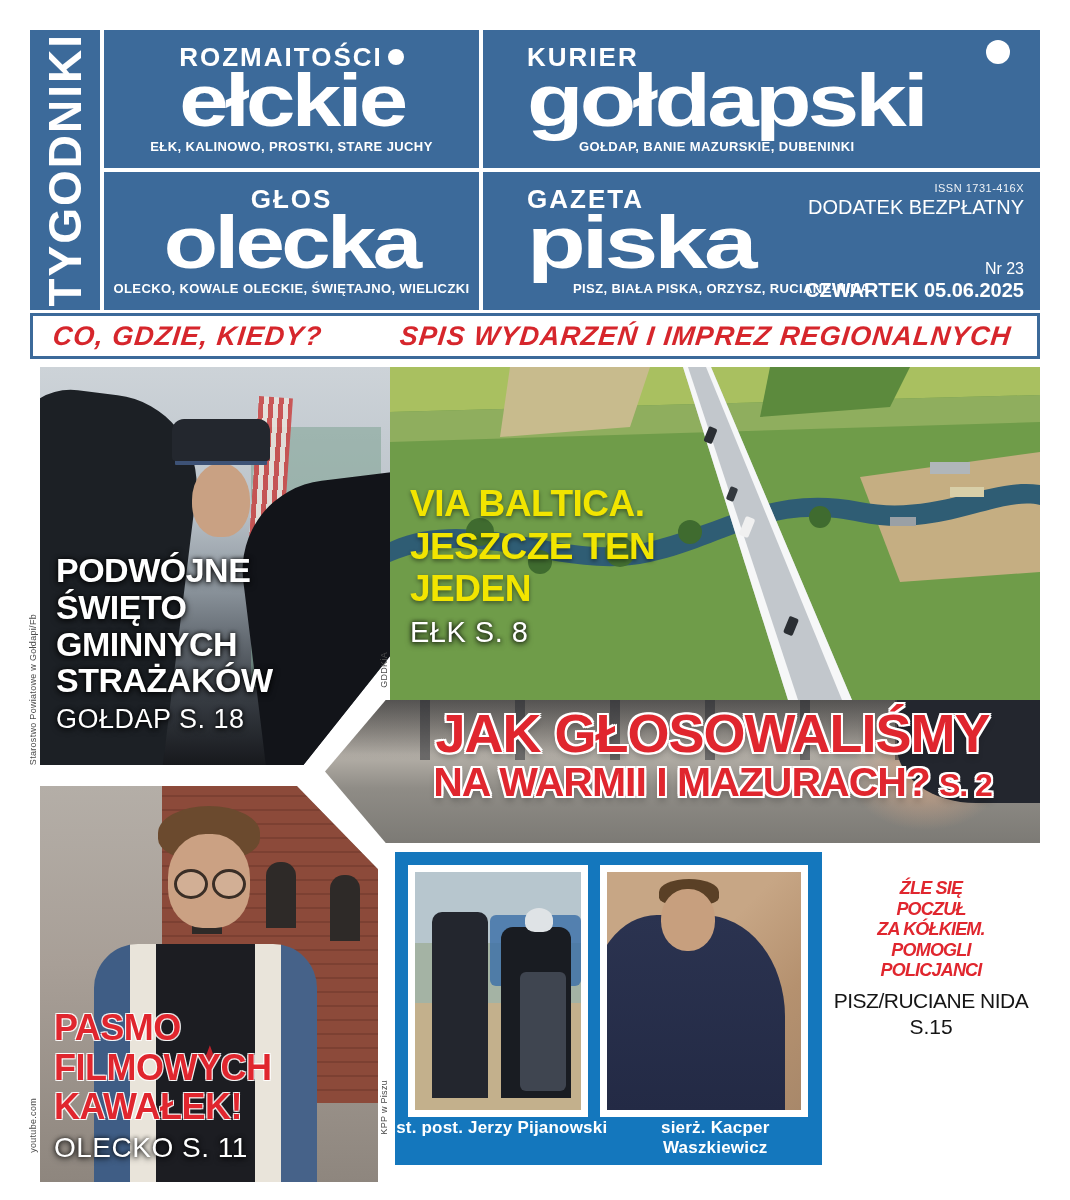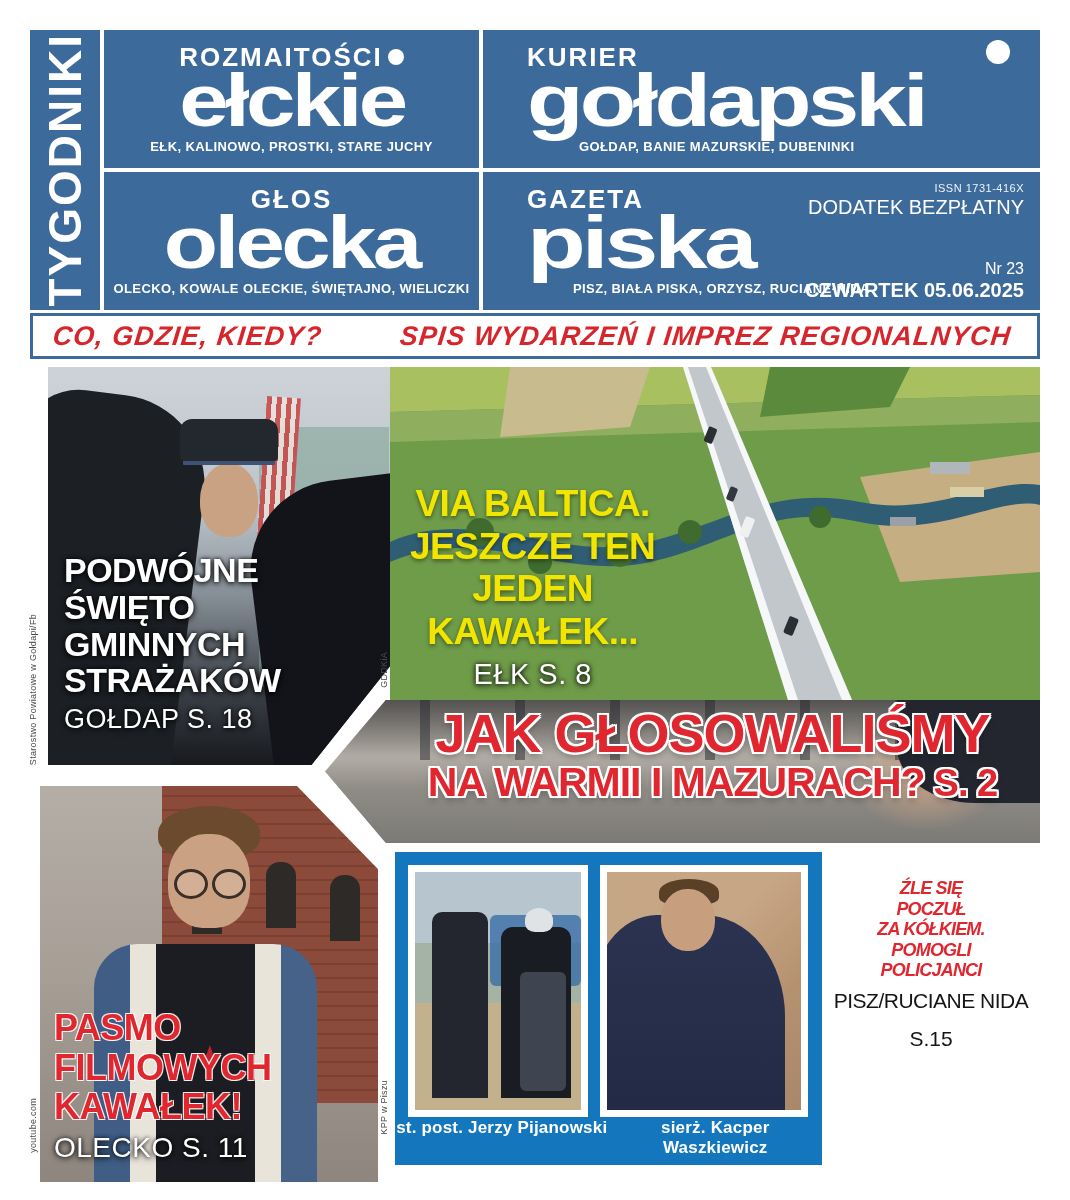--- a/index.html
+++ b/index.html
@@ -50,53 +50,53 @@
   .hl-red-big{color:#e0262e;font-weight:bold;letter-spacing:-1px;
     text-shadow:-2px -2px 0 #fff,0 -2px 0 #fff,2px -2px 0 #fff,-2px 0 0 #fff,2px 0 0 #fff,
                 -2px 2px 0 #fff,0 2px 0 #fff,2px 2px 0 #fff,0 5px 6px rgba(0,0,0,.25);}
   .hl-red{color:#e0262e;font-weight:bold;font-size:36px;line-height:1.1;letter-spacing:-.5px;
     text-shadow:-1px -1px 0 rgba(255,255,255,.85),1px -1px 0 rgba(255,255,255,.85),
                 -1px 1px 0 rgba(255,255,255,.85),1px 1px 0 rgba(255,255,255,.85);}
 
   
   .ff-photo{position:absolute;left:40px;top:367px;width:371px;height:398px;overflow:hidden;
             clip-path:polygon(0 0,100% 0,100% 66%,71% 100%,0 100%);
-            background:linear-gradient(180deg,#cdd3d8 0%,#bcc4cb 35%,#8d969e 55%,#3a3f46 82%,#17191d 100%);margin-left:8px;}
+            background:linear-gradient(180deg,#cdd3d8 0%,#bcc4cb 35%,#8d969e 55%,#3a3f46 82%,#17191d 100%);}
   .ff-green{position:absolute;right:30px;top:60px;width:130px;height:260px;background:#7ea391;opacity:.55;}
   .ff-left{position:absolute;left:-48px;top:26px;width:190px;height:420px;background:#1c2025;
            border-radius:60px 90px 0 0;transform:rotate(7deg);}
   .ff-right{position:absolute;right:-60px;top:110px;width:220px;height:320px;background:#121419;
             border-radius:90px 50px 0 0;transform:rotate(-7deg);}
   .ff-face{position:absolute;left:152px;top:96px;width:58px;height:74px;background:#c9a183;
            border-radius:50% 50% 45% 45%;}
   .ff-cap{position:absolute;left:132px;top:52px;width:98px;height:42px;background:#23272e;
           border-radius:12px 12px 4px 4px;box-shadow:0 7px 0 -3px #3d5276;}
   .ff-ribbon{position:absolute;left:212px;top:30px;width:34px;height:200px;opacity:.9;
              background:repeating-linear-gradient(90deg,#c94a4a 0 5px,#e8e2dc 5px 10px);transform:rotate(4deg);}
   .ff-headline{position:absolute;left:16px;bottom:30px;}
 
   
   .vb-photo{position:absolute;left:390px;top:367px;width:650px;height:333px;overflow:hidden;}
-  .vb-headline{position:absolute;left:20px;top:116px;text-align:center;}
+  .vb-headline{position:absolute;left:20px;top:116px;}
   .vb-headline .ref-white{font-size:29px;}
 
   
   .el-banner{position:absolute;left:325px;top:700px;width:715px;height:143px;overflow:hidden;
              clip-path:polygon(0 50%,8.5% 0,100% 0,100% 100%,8.5% 100%);
              background:radial-gradient(110px 80px at 84% 52%,#caa184 0%,rgba(202,161,132,0) 70%),
                         linear-gradient(180deg,#9a948c 0%,#b5b0a8 38%,#8f8c86 62%,#7c7a75 100%);}
   .el-banner::before{content:"";position:absolute;left:0;top:0;right:0;height:42%;
              background:repeating-linear-gradient(90deg,rgba(38,40,46,.5) 0 10px,rgba(38,40,46,0) 10px 95px),
                         linear-gradient(180deg,rgba(28,30,34,.55),rgba(28,30,34,0));}
   .el-banner::after{content:"";position:absolute;right:0;top:0;width:20%;height:72%;
              background:#23262e;border-radius:0 0 0 55%;}
   .el-text{position:absolute;left:68px;right:8px;top:6px;text-align:center;z-index:2;}
   .el-line1{font-size:54px;line-height:1.02;}
   .el-line2{font-size:41px;line-height:1.05;display:inline-block;}
-  .el-ref{font-size:38px;margin-left:9px;}
+  .el-ref{font-size:32px;margin-left:9px;}
 
   
   .boy-photo{position:absolute;left:40px;top:770px;width:338px;height:396px;overflow:hidden;
              clip-path:polygon(0 0,76% 0,100% 21%,100% 100%,0 100%);
              background:linear-gradient(180deg,#b4aea7 0%,#a89f97 45%,#8e867e 100%);margin-top:16px;}
   .boy-brick{position:absolute;right:0;top:0;width:64%;height:80%;
              background:repeating-linear-gradient(0deg,#8c4a3a 0 12px,#7c4032 12px 14px);}
   .boy-win{position:absolute;background:#2e2a28;width:30px;height:66px;border-radius:14px 14px 0 0;}
   .boy-jacket{position:absolute;left:16%;bottom:0;width:66%;height:60%;border-radius:44px 44px 0 0;
              background:linear-gradient(90deg,#3f5d85 0 16%,#e9e4da 16% 28%,#1c1d22 28% 72%,#e9e4da 72% 84%,#466289 84% 100%);}
@@ -129,21 +129,21 @@
   .pf{position:absolute;left:28%;top:7%;width:54px;height:62px;background:#c79f7e;border-radius:48%;}
   .pfh{position:absolute;left:27%;top:3%;width:60px;height:26px;background:#5a4026;border-radius:50% 50% 30% 30%;}
   .pcaps{position:absolute;left:0;right:0;bottom:7px;display:flex;}
   .pcap{width:50%;text-align:center;color:#fff;font-weight:bold;font-size:17px;letter-spacing:.2px;}
 
   
   .driver{position:absolute;left:822px;top:852px;width:218px;height:313px;background:#fff;
           text-align:center;padding-top:26px;box-sizing:border-box;}
   .dr-line{font-size:18px;font-weight:bold;color:#e0262e;line-height:1.14;letter-spacing:-.8px;font-style:italic;}
   .dr-loc{font-size:21px;color:#151515;margin-top:8px;letter-spacing:-.5px;}
-  .dr-ref{font-size:21px;color:#151515;margin-top:14px;}
+  .dr-ref{font-size:21px;color:#151515;margin-top:2px;}
 
   
   .vcredit{position:absolute;writing-mode:vertical-rl;transform:rotate(180deg);
            font-size:9px;color:#4a4a4a;letter-spacing:.3px;white-space:nowrap;}
 </style>
 </head>
 <body>
 
 <div class="page">
 
@@ -241,21 +241,20 @@
       <rect x="338" y="120" width="8" height="14" rx="2" fill="#33383e" transform="rotate(22 342 127)"></rect>
       <rect x="396" y="250" width="10" height="18" rx="2" fill="#2a2e33" transform="rotate(22 401 259)"></rect>
       <rect x="540" y="95" width="40" height="12" fill="#b0b6ba"></rect>
         <rect x="560" y="120" width="34" height="10" fill="#d8cfa8"></rect>
       <rect x="500" y="150" width="26" height="9" fill="#9aa0a5"></rect>
     </svg>
     <div class="vb-headline">
       <div class="hl-yellow">VIA BALTICA.</div>
       <div class="hl-yellow">JESZCZE TEN</div>
       <div class="hl-yellow">JEDEN</div>
-      <div class="hl-yellow">KAWAŁEK...</div>
       <div class="ref-white">EŁK S. 8</div>
     </div>
   </div>
 
   <div class="el-banner">
     <div class="el-text">
       <div class="hl-red-big el-line1">JAK GŁOSOWALIŚMY</div>
       <div>
         <span class="hl-red-big el-line2">NA WARMII I MAZURACH?</span><span class="hl-red-big el-ref">S. 2</span>
       </div>

